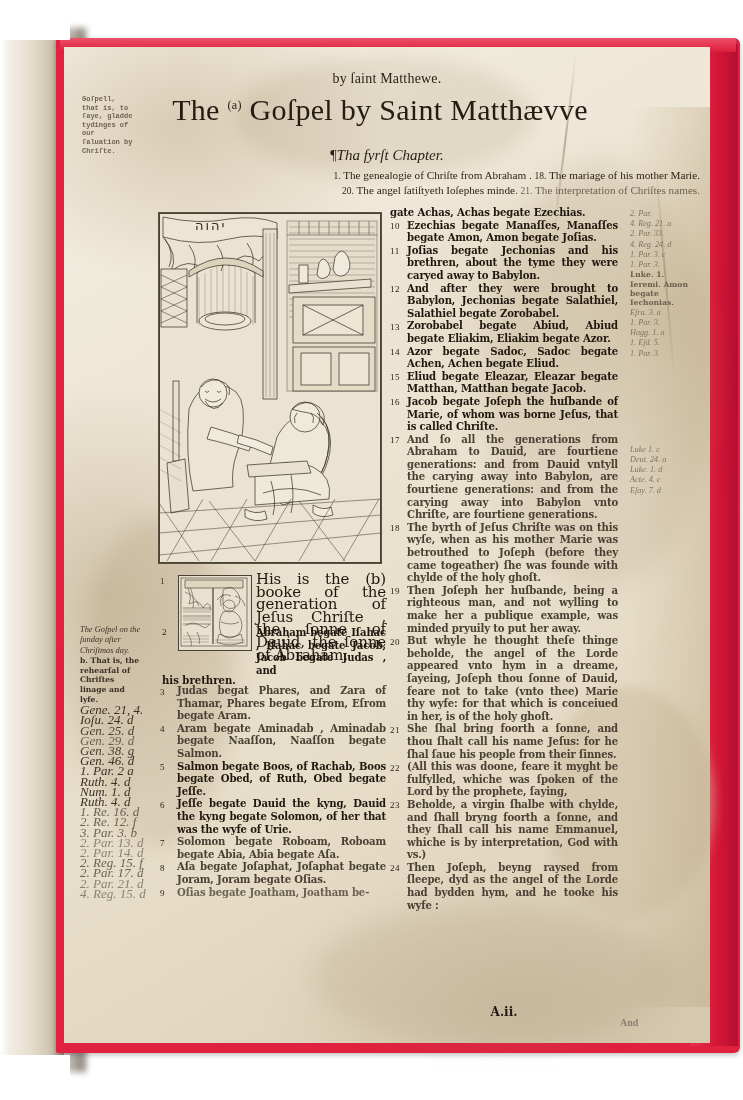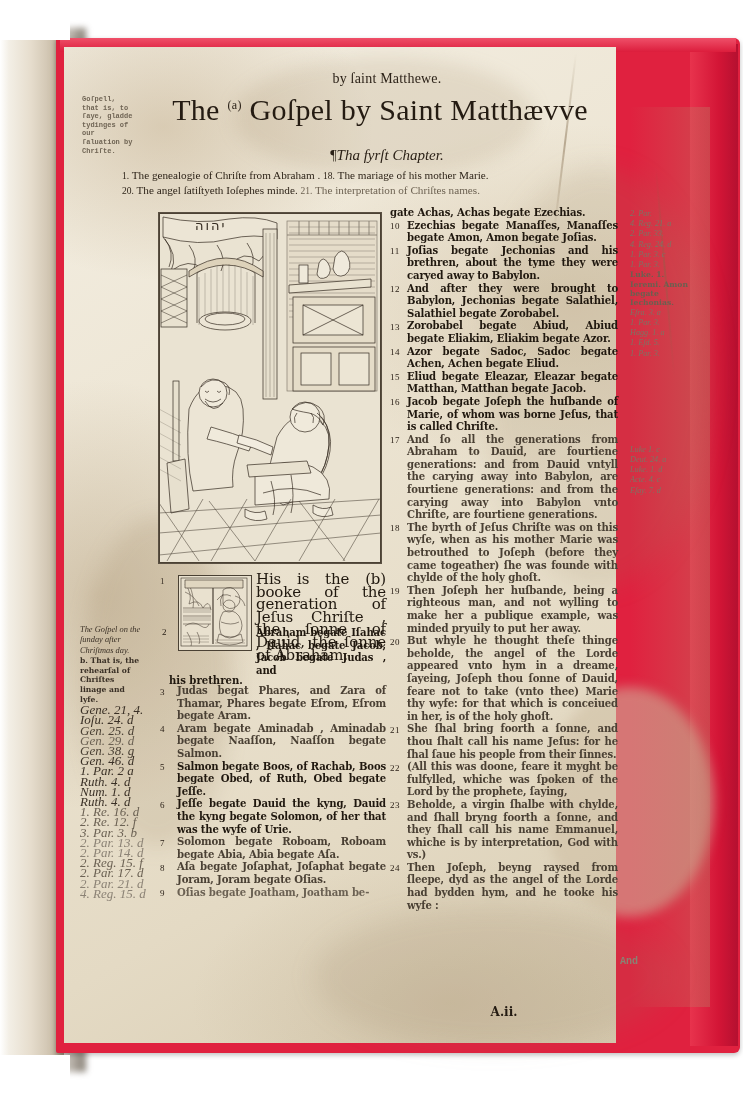--- a/index.html
+++ b/index.html
@@ -22,21 +22,21 @@
   
   .red-edge{position:absolute;left:56px;top:38px;width:684px;height:1015px;
       background:#e0213f;border-radius:2px 6px 6px 2px;
       box-shadow:0 2px 5px rgba(0,0,0,.25);}
   .red-edge-hi{position:absolute;left:690px;top:44px;width:48px;height:1002px;
       background:linear-gradient(90deg,#e8334d 0%,#d31536 60%,#b51030 100%);}
   .red-edge-top{position:absolute;left:60px;top:38px;width:676px;height:14px;
       background:linear-gradient(180deg,#ef5069,#dc1d3c);}
 
   
-  .leaf{position:absolute;left:64px;top:47px;width:552px;height:996px;
+  .leaf{position:absolute;left:64px;top:47px;width:646px;height:996px;
       background:#efe9dc;
       box-shadow:0 1px 3px rgba(0,0,0,.2) inset;}
   .leaf-tone{position:absolute;inset:0;
       background:
         radial-gradient(ellipse 300px 220px at 18% 8%, rgba(176,150,110,.38), rgba(176,150,110,0) 70%),
         radial-gradient(ellipse 260px 300px at 6% 55%, rgba(150,122,82,.30), rgba(150,122,82,0) 72%),
         radial-gradient(ellipse 420px 260px at 92% 26%, rgba(196,176,142,.40), rgba(196,176,142,0) 70%),
         radial-gradient(ellipse 360px 200px at 70% 96%, rgba(168,146,112,.26), rgba(168,146,112,0) 72%),
         linear-gradient(150deg,#f4efe3 0%,#ece4d2 40%,#e4dac4 72%,#d8ccb2 100%);}
   
@@ -60,21 +60,21 @@
 
   .running-head{position:absolute;left:0;right:0;top:24px;text-align:center;
       font-family:"Liberation Serif",serif;font-size:14px;letter-spacing:.2px;color:#2d2319;}
   .main-title{position:absolute;left:0;right:14px;top:41px;text-align:center;
       font-family:"Liberation Serif",serif;font-size:30px;line-height:34px;color:#241b12;
       letter-spacing:.3px;white-space:nowrap;}
   .main-title sup{font-size:12px;vertical-align:super;}
   .chapter-head{position:absolute;left:0;right:0;top:100px;text-align:center;
       font-family:"Liberation Serif",serif;font-style:italic;font-size:15px;color:#2b2117;}
   .pilcrow{font-style:normal;font-size:14px;}
-  .summary{position:absolute;left:58px;right:10px;top:122px;text-align:left;
+  .summary{position:absolute;left:58px;right:10px;top:122px;text-align:right;
       font-family:"Liberation Serif",serif;font-size:11.2px;line-height:13.6px;color:#2e2419;}
   .summary .num{font-size:9.5px;}
   .summary .faded{color:#6d6252;}
 
   
   .col{position:absolute;font-family:"DejaVu Serif",serif;}
   .col-left{left:96px;top:530px;width:226px;}
   .col-right{left:326px;top:160px;width:228px;}
 
   .vs{position:relative;padding-left:17px;margin-bottom:0;
@@ -93,21 +93,21 @@
       border:1px solid #4a4134;background:#e7dfcd;overflow:hidden;}
   .initial-marker{position:absolute;left:0px;top:1px;font-family:"Liberation Serif",serif;
       font-size:9px;color:#3a3026;}
   .init-text{position:absolute;left:96px;top:-2px;width:130px;
       font-family:"DejaVu Serif",serif;font-weight:normal;font-size:15px;line-height:12.6px;
       text-align:justify;color:#20180f;letter-spacing:-.15px;}
   .init-text2{position:absolute;left:96px;top:52px;width:130px;
       font-family:"DejaVu Serif",serif;font-weight:bold;font-size:10.1px;line-height:12.6px;
       text-align:justify;color:#20180f;letter-spacing:-.15px;}
   .init-verse2{position:absolute;left:2px;top:52px;font-family:"Liberation Serif",serif;font-size:9px;}
-  .init-tail{position:absolute;left:9px;top:100px;width:226px;
+  .init-tail{position:absolute;left:2px;top:100px;width:226px;
       font-family:"DejaVu Serif",serif;font-weight:bold;font-size:10.1px;line-height:12.6px;color:#20180f;}
 
   
   .woodcut{position:absolute;left:94px;top:165px;width:222px;height:350px;
       border:1px solid #5a5042;background:#eae2d0;overflow:hidden;}
 
   
   .margin-left{position:absolute;left:16px;top:578px;width:62px;
       font-family:"Liberation Serif",serif;font-style:italic;font-size:8.4px;line-height:10.4px;
       color:#3a3026;}
@@ -118,21 +118,21 @@
       font-family:Liberation Mono, monospace;font-weight:bold;font-size:7px;line-height:8.6px;color:#6f6454;}
   .margin-right{position:absolute;left:566px;top:162px;width:62px;
       font-family:"Liberation Serif",serif;font-style:italic;font-size:8.2px;line-height:10.2px;
       color:#7e7464;}
   .margin-right div{white-space:nowrap;}
   .mr-bold{font-family:"DejaVu Serif",serif;font-style:normal;font-weight:bold;font-size:7.6px;
       line-height:9.4px;color:#6b6050;white-space:normal !important;}
 
   .signature{position:absolute;left:326px;width:228px;top:958px;text-align:center;
       font-family:"DejaVu Serif",serif;font-weight:bold;font-size:12px;color:#241b12;}
-  .catchword{position:absolute;left:556px;top:909px;font-family:Liberation Mono, monospace;
+  .catchword{position:absolute;left:556px;top:970px;font-family:Liberation Serif, serif;
       font-weight:bold;font-size:10px;color:#8b8173;}
 
   svg{display:block;}
 </style>
 </head>
 <body>
 
 <div id="stage">
 
   <div class="photo-bg"></div>

